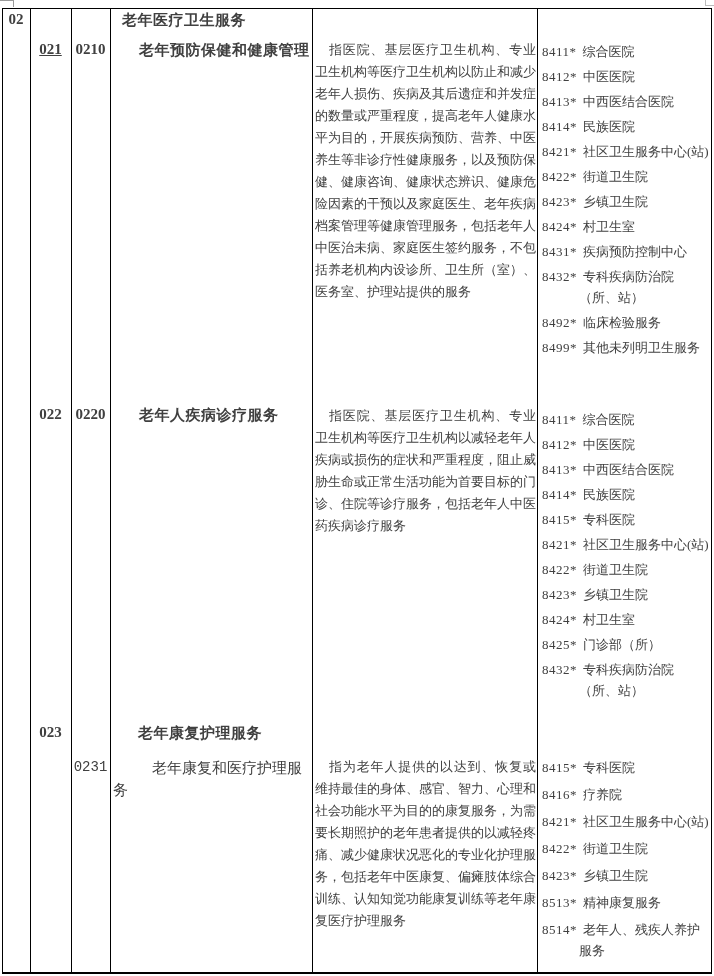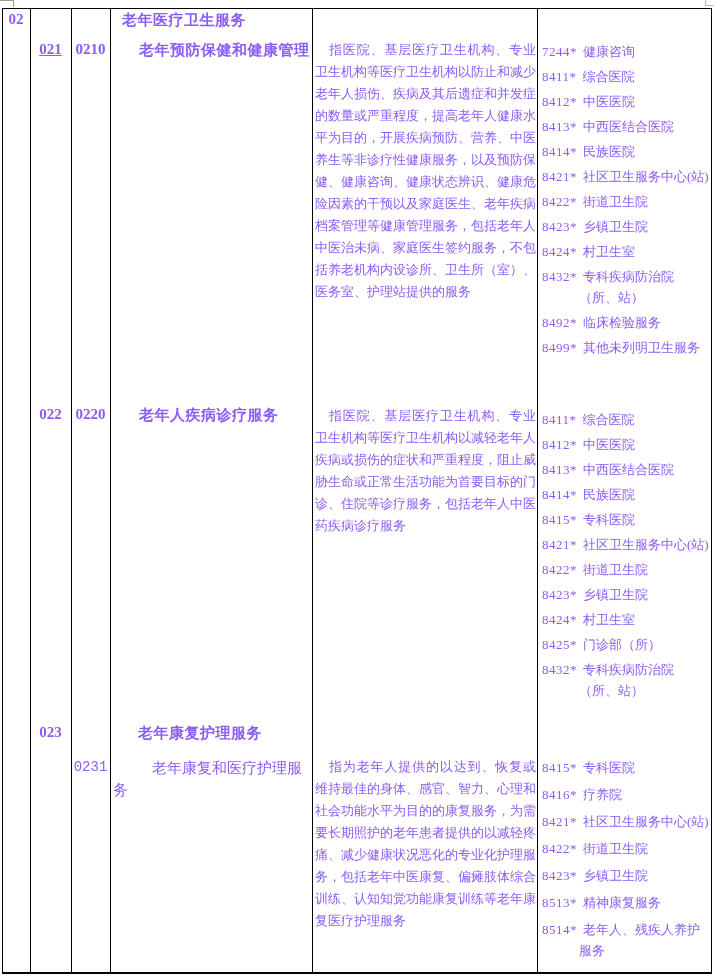--- a/index.html
+++ b/index.html
@@ -1,17 +1,17 @@
 <!DOCTYPE html>
 <html lang="zh"><head>
 <meta charset="utf-8">
 <style>
   html,body{margin:0;padding:0;background:#fff;}
   .page{position:relative;width:714px;height:976px;background:#ffffff;overflow:hidden;
-        font-family:"Liberation Serif","DejaVu Serif",serif;color:#8b5cf6;}
+        font-family:"Liberation Serif","DejaVu Serif",serif;color:#404040;}
   .vline{position:absolute;top:8px;height:965px;width:1px;background:#000;}
   .hline{position:absolute;left:2px;width:710px;background:#000;}
   .mark{position:absolute;background:#9a9a9a;}
   .mark.light{background:#bcbcbc;}
   .num{position:absolute;text-align:center;font-weight:bold;font-size:15px;
        font-family:"Liberation Serif","DejaVu Serif",serif;}
   .num.reg{font-weight:normal;font-size:14px;font-family:Liberation Mono, monospace;}
   .h1{position:absolute;font-weight:bold;font-size:15px;line-height:18px;
       font-family:"Liberation Sans","DejaVu Sans",sans-serif;letter-spacing:0.5px;text-align:center;}
   .item-name-sub{position:absolute;font-size:15px;line-height:22px;}
@@ -44,38 +44,38 @@
 
   <div class="num" style="left:2px;top:11px;width:28px;">02</div>
   <div class="h1" style="left:122px;top:11px;">老年医疗卫生服务</div>
 
   <div class="num" style="left:30px;top:41px;width:41px;text-decoration:underline;">021</div>
   <div class="num" style="left:71px;top:41px;width:39px;">0210</div>
   <div class="h1" style="left:139px;top:41px;">老年预防保健和健康管理</div>
   <div class="desc" style="left:315px;top:39px;">指医院、基层医疗卫生机构、专业卫生机构等医疗卫生机构以防止和减少老年人损伤、疾病及其后遗症和并发症的数量或严重程度，提高老年人健康水平为目的，开展疾病预防、营养、中医养生等非诊疗性健康服务，以及预防保健、健康咨询、健康状态辨识、健康危险因素的干预以及家庭医生、老年疾病档案管理等健康管理服务，包括老年人中医治未病、家庭医生签约服务，不包括养老机构内设诊所、卫生所（室）、医务室、护理站提供的服务</div>
   <div class="codes" style="left:542px;top:41px;">
 
-      <div class="code-entry"><span class="code-num">7244*</span><span class="code-label">健康咨询</span></div>
 
       <div class="code-entry"><span class="code-num">8411*</span><span class="code-label">综合医院</span></div>
 
       <div class="code-entry"><span class="code-num">8412*</span><span class="code-label">中医医院</span></div>
 
       <div class="code-entry"><span class="code-num">8413*</span><span class="code-label">中西医结合医院</span></div>
 
       <div class="code-entry"><span class="code-num">8414*</span><span class="code-label">民族医院</span></div>
 
       <div class="code-entry"><span class="code-num">8421*</span><span class="code-label">社区卫生服务中心(站)</span></div>
 
       <div class="code-entry"><span class="code-num">8422*</span><span class="code-label">街道卫生院</span></div>
 
       <div class="code-entry"><span class="code-num">8423*</span><span class="code-label">乡镇卫生院</span></div>
 
       <div class="code-entry"><span class="code-num">8424*</span><span class="code-label">村卫生室</span></div>
 
+      <div class="code-entry"><span class="code-num">8431*</span><span class="code-label">疾病预防控制中心</span></div>
 
       <div class="code-entry"><span class="code-num">8432*</span><span class="code-label">专科疾病防治院（所、站）</span></div>
 
 
       <div class="code-entry"><span class="code-num">8492*</span><span class="code-label">临床检验服务</span></div>
 
       <div class="code-entry"><span class="code-num">8499*</span><span class="code-label">其他未列明卫生服务</span></div>
     </div>
 
   <div class="num" style="left:30px;top:406px;width:41px;">022</div>

